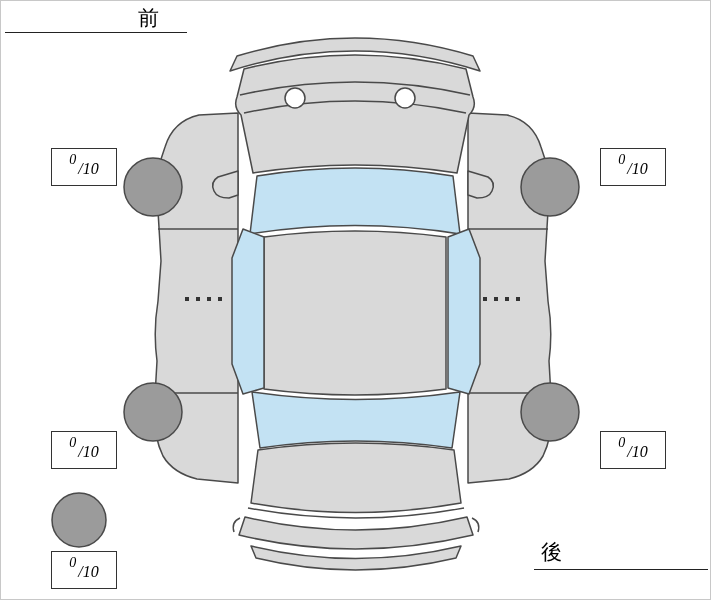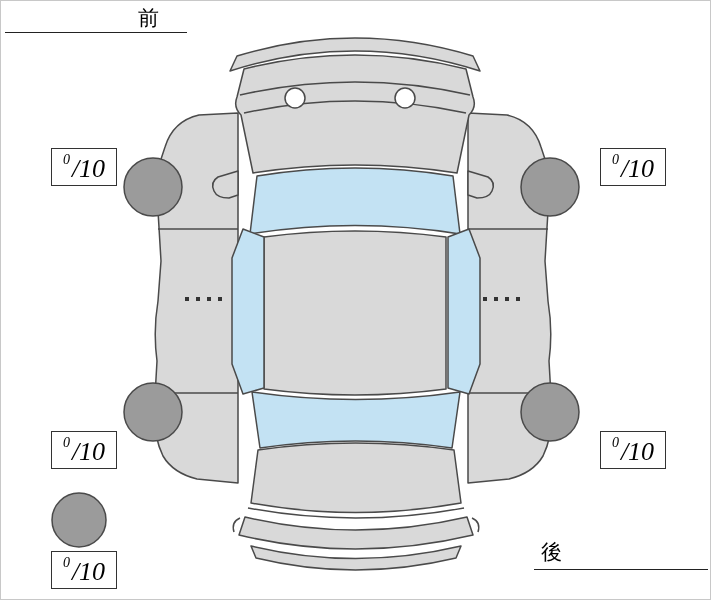--- a/index.html
+++ b/index.html
@@ -39,21 +39,21 @@
   .rating-box {
     position: absolute;
     width: 66px; height: 38px;
     border: 1.5px solid #333333;
     background: #ffffff;
     display: flex; align-items: center; justify-content: center;
     font-family: "Liberation Serif", serif;
     font-style: italic;
   }
   .rating-score { font-size: 14px; transform: translateY(-7px); margin-right: 2px; }
-  .rating-max   { font-size: 26px; transform: translateY(2px); }
+  .rating-max   { font-size: 16px; transform: translateY(2px); }
   #rating-front-left  { left: 50px;  top: 147px; }
   #rating-front-right { left: 599px; top: 147px; }
   #rating-rear-left   { left: 50px;  top: 430px; }
   #rating-rear-right  { left: 599px; top: 430px; }
   #rating-spare       { left: 50px;  top: 550px; }
 </style>
 </head>
 <body>
 
 <div class="canvas">

